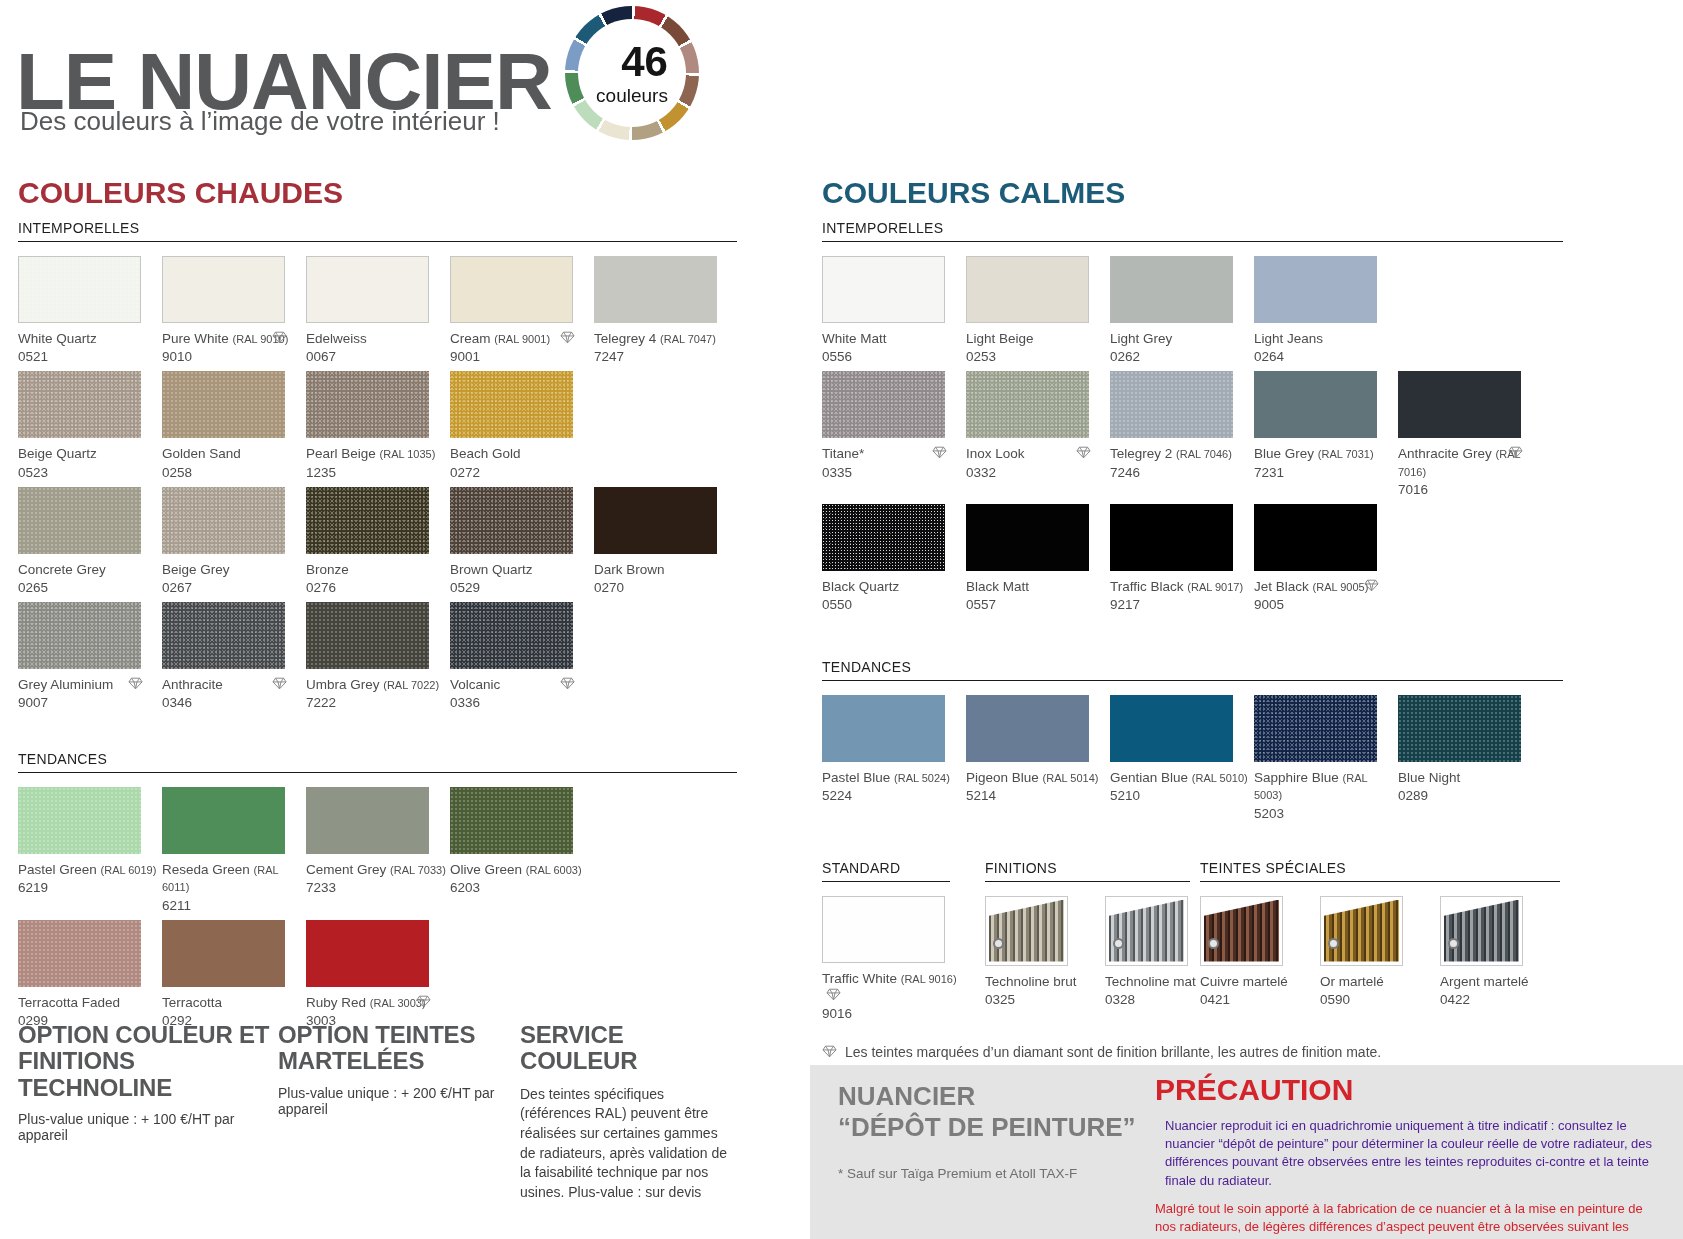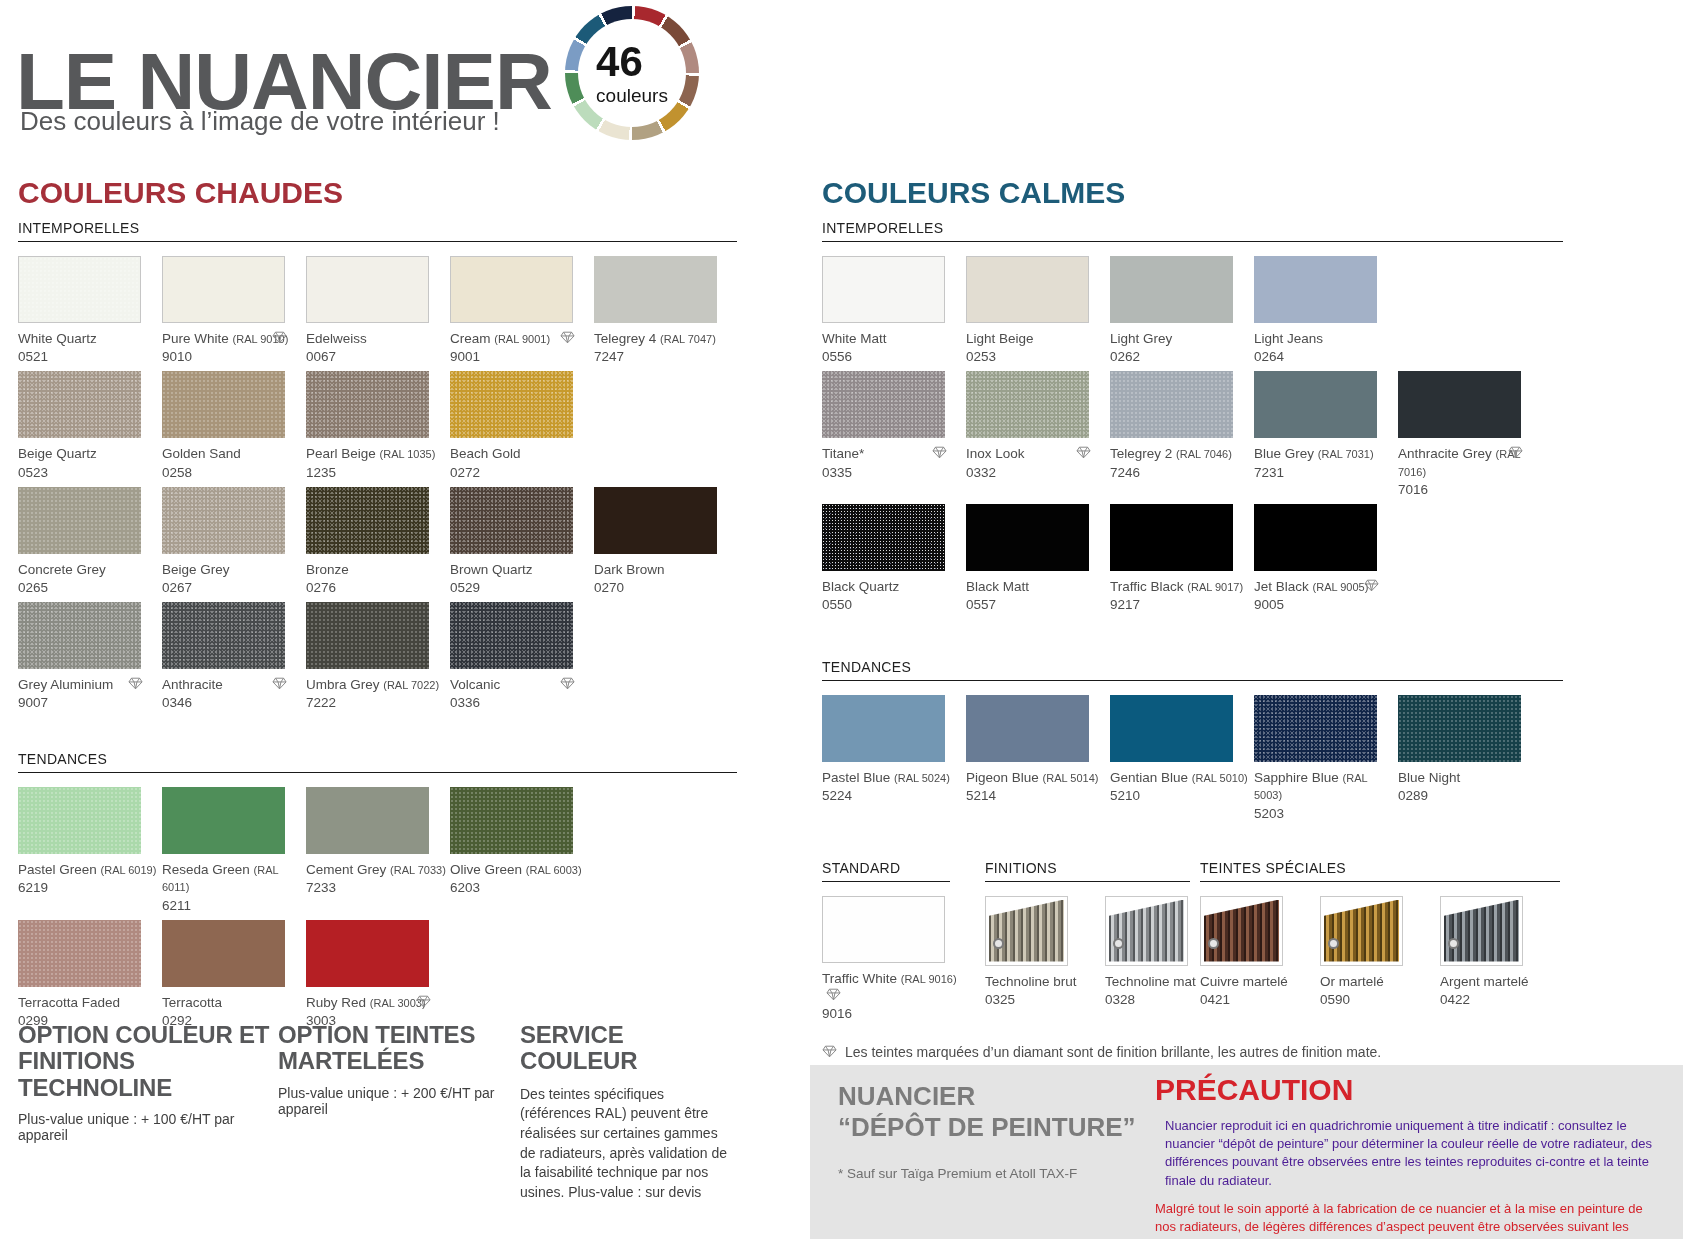--- a/index.html
+++ b/index.html
@@ -6,21 +6,21 @@
   body{
     width:1683px;height:1239px;position:relative;overflow:hidden;
     background:#ffffff;color:#4d4d4d;
     font-family:"Liberation Sans", sans-serif;
   }
   
   .h-title{position:absolute;left:16px;top:8px;font-size:80px;font-weight:700;color:#57585a;letter-spacing:-1px;margin-top:28px;}
   .h-sub{position:absolute;left:20px;top:106px;font-size:26px;color:#57585a;}
   .badge{position:absolute;left:565px;top:6px;width:134px;height:134px;border-radius:50%;display:flex;align-items:center;justify-content:center;}
   .badge::after{content:"";position:absolute;inset:13px;background:#fff;border-radius:50%;}
-  .badge-inner{position:relative;z-index:1;text-align:left;color:#151515;}
+  .badge-inner{position:relative;z-index:1;text-align:right;color:#151515;}
   .badge-count{font-size:42px;font-weight:700;line-height:1;}
   .badge-label{font-size:19px;line-height:1;margin-top:3px;}
   
   .col{position:absolute;top:176px;}
   .col.left{left:18px;width:719px;}
   .col.right{left:822px;width:741px;}
   h2.sec{font-size:30px;font-weight:700;margin:0 0 10px 0;letter-spacing:0;}
   .grouplabel{font-size:14px;color:#1f1f1f;border-bottom:1.5px solid #1a1a1a;padding-bottom:5px;letter-spacing:.3px;}
   .g2{margin-top:34px;}
   .col.right .g2{margin-top:40px;}

